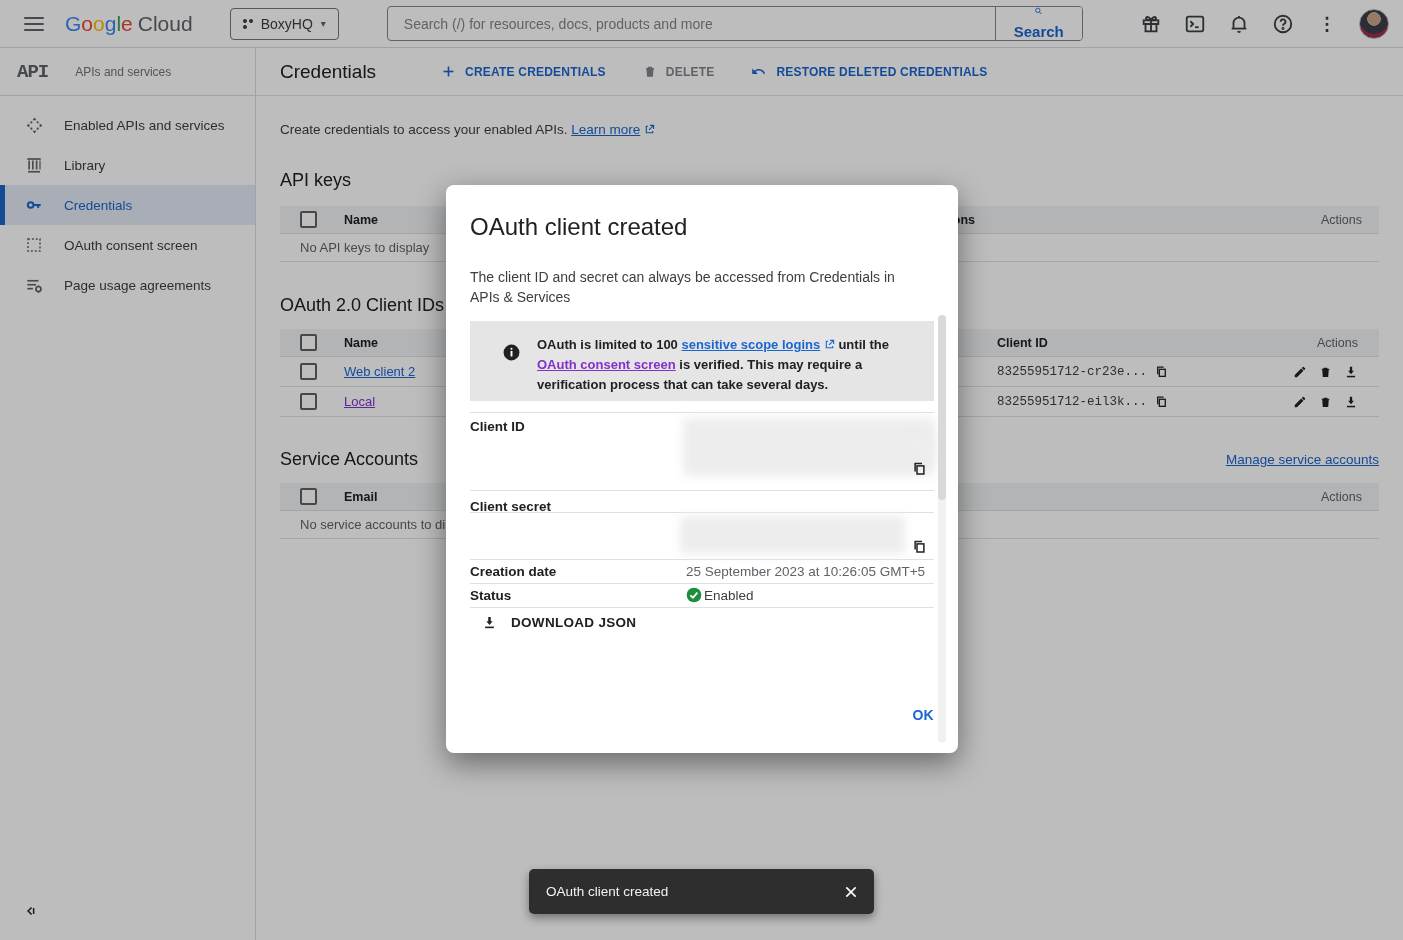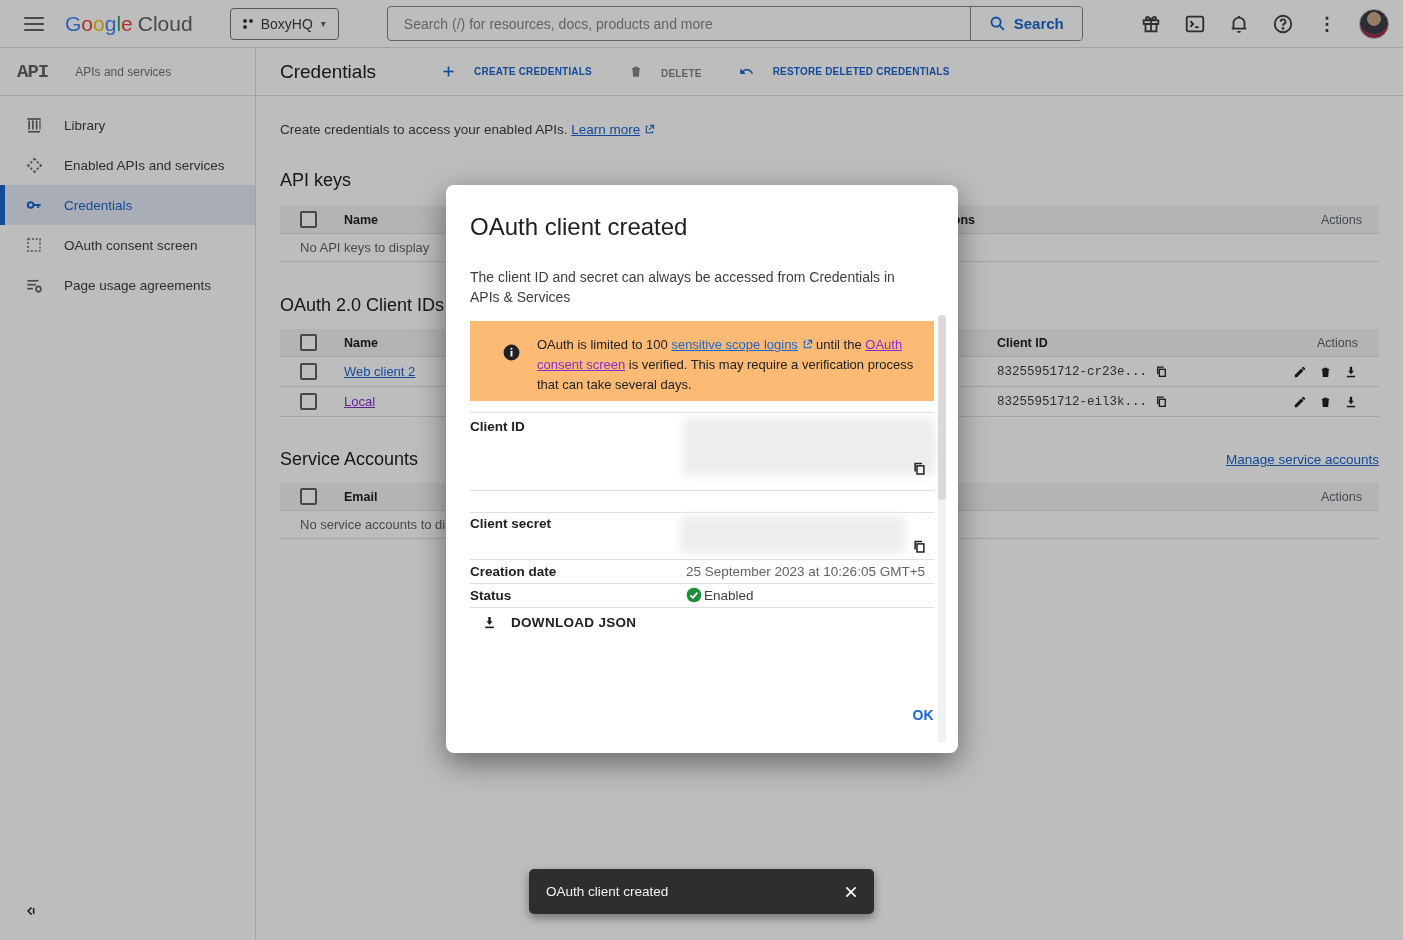--- a/index.html
+++ b/index.html
@@ -15,21 +15,21 @@
   .logo .l-blue{color:#4285f4} .logo .l-red{color:#ea4335} .logo .l-yellow{color:#fbbc05} .logo .l-green{color:#34a853}
   .logo .cloud { color:#5f6368; margin-left:5px; }
   .project-btn { display:flex; align-items:center; gap:8px; margin-left:37px; height:32px; padding:0 12px; border:1px solid #747775; border-radius:4px; background:#fff; font-size:14px; color:#3c4043; cursor:pointer; }
   .project-btn .caret { font-size:10px; color:#5f6368; }
   .proj-icon { display:grid; grid-template-columns:4px 4px; grid-gap:2px; }
   .proj-icon i { width:4px; height:4px; background:#3c4043; border-radius:50%; }
   .proj-icon i:nth-child(4){ background:transparent; }
   .searchbox { display:flex; align-items:stretch; margin-left:48px; width:696px; height:35px; border:1px solid #80868b; border-radius:4px; overflow:hidden; background:#fff; }
   .searchbox input { flex:1; border:0; outline:0; padding:0 16px; font-size:14px; color:#3c4043; font-family:"Liberation Sans",sans-serif; background:transparent; }
   .searchbox input::placeholder { color:#80868b; }
-  .search-btn { display:flex; align-items:center; gap:8px; padding:0 18px; border-left:1px solid #80868b; background:#fff; color:#1a66d0; font-size:15px; font-weight:700; cursor:pointer; }
+  .search-btn { display:flex; align-items:center; gap:8px; padding:0 18px; border-left:1px solid #80868b; background:#fff; color:#1a66d0; font-size:15px; font-weight:700; cursor:pointer;flex-direction:column; }
   .top-icons { display:flex; align-items:center; gap:20px; margin-left:auto; margin-right:14px; color:#3c4043; }
   .top-ic { width:24px; height:24px; display:flex; align-items:center; justify-content:center; cursor:pointer; }
   .avatar { width:30px; height:30px; border-radius:50%; background:radial-gradient(circle at 50% 32%, #caa58a 0 28%, #3a3f4a 30% 62%, #9d2f4b 63%); border:1px solid #b9b9b9; cursor:pointer; }
 
   
   .sidebar { position:absolute; top:48px; left:0; width:256px; bottom:0; background:#fff; border-right:1px solid #dadce0; z-index:1; }
   .sidebar-head { height:48px; display:flex; align-items:center; border-bottom:1px solid #dadce0; }
   .api-glyph { font-family:"Liberation Mono", monospace; font-weight:700; font-size:19px; color:#5f6368; margin-left:17px; letter-spacing:-1px; }
   .sidebar-title { font-size:12px; color:#737373; margin-left:27px; }
   .nav { padding-top:9px; }
@@ -38,21 +38,21 @@
   .nav-item .nlabel { margin-left:20px; font-size:13.5px; }
   .nav-item.selected { background:#e3eaf6; }
   .nav-item.selected::before { content:""; position:absolute; left:0; top:0; bottom:0; width:5px; background:#1b66c9; }
   .nav-item.selected .nlabel, .nav-item.selected .nicon { color:#1b66c9; }
   .collapse-btn { position:absolute; left:24px; bottom:18px; color:#202124; cursor:pointer; }
 
   
   .main { position:absolute; top:48px; left:256px; right:0; bottom:0; background:#fff; }
   .page-head { height:48px; display:flex; align-items:center; border-bottom:1px solid #e0e0e0; }
   .page-title { font-size:19px; color:#202124; margin-left:24px; }
-  .tb-btn { display:flex; align-items:center; gap:18px; font-size:10px; font-weight:700; letter-spacing:.2px; color:#1a66d0; background:none; border:0; cursor:pointer; font-family:"Liberation Sans",sans-serif; }
+  .tb-btn { display:flex; align-items:center; gap:9px; font-size:12px; font-weight:700; letter-spacing:.2px; color:#1a66d0; background:none; border:0; cursor:pointer; font-family:"Liberation Sans",sans-serif; }
   .tb-btn.disabled { color:#80868b; cursor:default;align-items:flex-end; }
   .tb-create { margin-left:65px; } .tb-delete { margin-left:37px; } .tb-restore { margin-left:36px; }
 
   .intro { position:absolute; top:74px; left:24px; font-size:13.5px; color:#3c4043; }
   a.lnk { color:#1a66d0; text-decoration:underline; cursor:pointer; }
   a.lnk-visited { color:#8430ce; text-decoration:underline; cursor:pointer; }
 
   .sec-head { position:absolute; left:24px; font-size:18px; color:#202124; }
   .tbl { position:absolute; left:24px; right:24px; }
   .trow { display:flex; align-items:center; height:28px; border-bottom:1px solid #e0e0e0; font-size:13px; color:#5f6368; position:relative; }
@@ -70,21 +70,21 @@
   .icon-btn { background:none; border:0; cursor:pointer; color:#202124; display:flex; align-items:center; padding:0; }
   .manage-link { position:absolute; right:24px; font-size:13.5px; }
 
   
   .scrim { position:absolute; inset:0; background:rgba(0,0,0,0.26); z-index:5; }
 
   
   .modal { position:absolute; left:446px; top:185px; width:512px; height:568px; background:#fff; border-radius:8px; box-shadow:0 10px 30px rgba(0,0,0,.45); z-index:10; }
   .m-title { position:absolute; top:28px; left:24px; font-size:24px; font-weight:400; color:#202124; }
   .m-sub { position:absolute; top:82px; left:24px; width:445px; font-size:14px; line-height:20px; color:#3c4043; }
-  .m-notice { position:absolute; top:136px; left:24px; width:464px; height:80px; background:#fdba74; display:flex; padding:14px 16px 0 16px; }
+  .m-notice { position:absolute; top:136px; left:24px; width:464px; height:80px; background:#e5e5e5; display:flex; padding:14px 16px 0 16px;font-weight:bold; }
   .m-notice .info-ic { flex:none; margin:8px 16px 0 16px; }
   .m-notice .ntext { font-size:13px; line-height:20px; color:#202124; }
   .m-hr { position:absolute; left:24px; width:464px; border-top:1px solid #e0e0e0; }
   .m-label { position:absolute; left:24px; font-size:13.5px; font-weight:700; color:#202124; }
   .m-value { position:absolute; left:240px; font-size:13.5px; color:#5f6368; }
   .redact { position:absolute; background:#ededed; filter:blur(5px); border-radius:3px; }
   .m-copy { position:absolute; background:none; border:0; color:#202124; cursor:pointer; padding:0; }
   .status-check { position:absolute; left:240px; }
   .dl-btn { position:absolute; top:430px; left:36px; display:flex; align-items:center; gap:14px; background:none; border:0; font-family:"Liberation Sans",sans-serif; font-size:13.5px; font-weight:700; letter-spacing:.3px; color:#202124; cursor:pointer; }
   .ok-btn { position:absolute; top:522px; right:24px; background:none; border:0; font-family:Liberation Sans, sans-serif; font-size:14px; font-weight:700; color:#1a66d0; cursor:pointer; letter-spacing:.3px; }
@@ -173,42 +173,42 @@
   </div>
 
   <div class="sidebar">
     <div class="sidebar-head">
       <span class="api-glyph">API</span>
       <span class="sidebar-title">APIs and services</span>
     </div>
     <div class="nav">
       <div class="nav-item">
         <span class="nicon">
+          <svg width="19" height="19" viewBox="0 0 24 24" fill="#5f6368">
+              <path d="M12 2l2.5 3.5h-5L12 2zM12 22l-2.5-3.5h5L12 22zM2 12l3.5-2.5v5L2 12zM22 12l-3.5 2.5v-5L22 12z"></path>
+              <circle cx="8" cy="8" r="1.4"></circle>
+              <circle cx="16" cy="8" r="1.4"></circle>
+              <circle cx="8" cy="16" r="1.4"></circle>
+              <circle cx="16" cy="16" r="1.4"></circle>
+            </svg>
+        </span>
+        <span class="nlabel">Enabled APIs and services</span>
+      </div>
+      <div class="nav-item">
+        <span class="nicon">
           <svg width="18" height="18" viewBox="0 0 24 24" fill="none" stroke="#5f6368" stroke-width="2.2">
               <line x1="4" y1="21" x2="20" y2="21"></line>
               <line x1="5.5" y1="6" x2="5.5" y2="18"></line>
               <line x1="10.5" y1="6" x2="10.5" y2="18"></line>
               <line x1="15.5" y1="6" x2="15.5" y2="18"></line>
               <line x1="20" y1="6" x2="20" y2="18" stroke-width="1.6"></line>
               <line x1="3" y1="4" x2="21" y2="4"></line>
             </svg>
         </span>
         <span class="nlabel">Library</span>
-      </div>
-      <div class="nav-item">
-        <span class="nicon">
-          <svg width="19" height="19" viewBox="0 0 24 24" fill="#5f6368">
-              <path d="M12 2l2.5 3.5h-5L12 2zM12 22l-2.5-3.5h5L12 22zM2 12l3.5-2.5v5L2 12zM22 12l-3.5 2.5v-5L22 12z"></path>
-              <circle cx="8" cy="8" r="1.4"></circle>
-              <circle cx="16" cy="8" r="1.4"></circle>
-              <circle cx="8" cy="16" r="1.4"></circle>
-              <circle cx="16" cy="16" r="1.4"></circle>
-            </svg>
-        </span>
-        <span class="nlabel">Enabled APIs and services</span>
       </div>
       <div class="nav-item selected">
         <span class="nicon">
           <svg width="20" height="20" viewBox="0 0 24 24" fill="none" stroke="#1b66c9" stroke-width="2.4">
               <circle cx="8" cy="12" r="3.4"></circle>
               <line x1="11.5" y1="12" x2="20" y2="12"></line>
               <line x1="17" y1="12" x2="17" y2="15.5"></line>
             </svg>
         </span>
         <span class="nlabel">Credentials</span>
@@ -420,21 +420,21 @@
     <button class="m-copy" style="left:466px; top:276px;">
       <svg width="15" height="16" viewBox="0 0 24 24" fill="none" stroke="#202124" stroke-width="2.4">
           <rect x="8" y="7" width="11" height="13"></rect>
           <path d="M5 16V3h11"></path>
         </svg>
     </button>
 
     <div class="m-hr" style="top:305px"></div>
     <div class="m-hr" style="top:327px"></div>
 
-    <div class="m-label" style="top:331px">Client secret</div>
+    <div class="m-label" style="top:314px">Client secret</div>
     <div class="redact" style="left:234px; top:331px; width:225px; height:38px;"></div>
     <button class="m-copy" style="left:466px; top:354px;">
       <svg width="15" height="16" viewBox="0 0 24 24" fill="none" stroke="#202124" stroke-width="2.4">
           <rect x="8" y="7" width="11" height="13"></rect>
           <path d="M5 16V3h11"></path>
         </svg>
     </button>
 
     <div class="m-hr" style="top:374px"></div>
     <div class="m-label" style="top:379px">Creation date</div>

